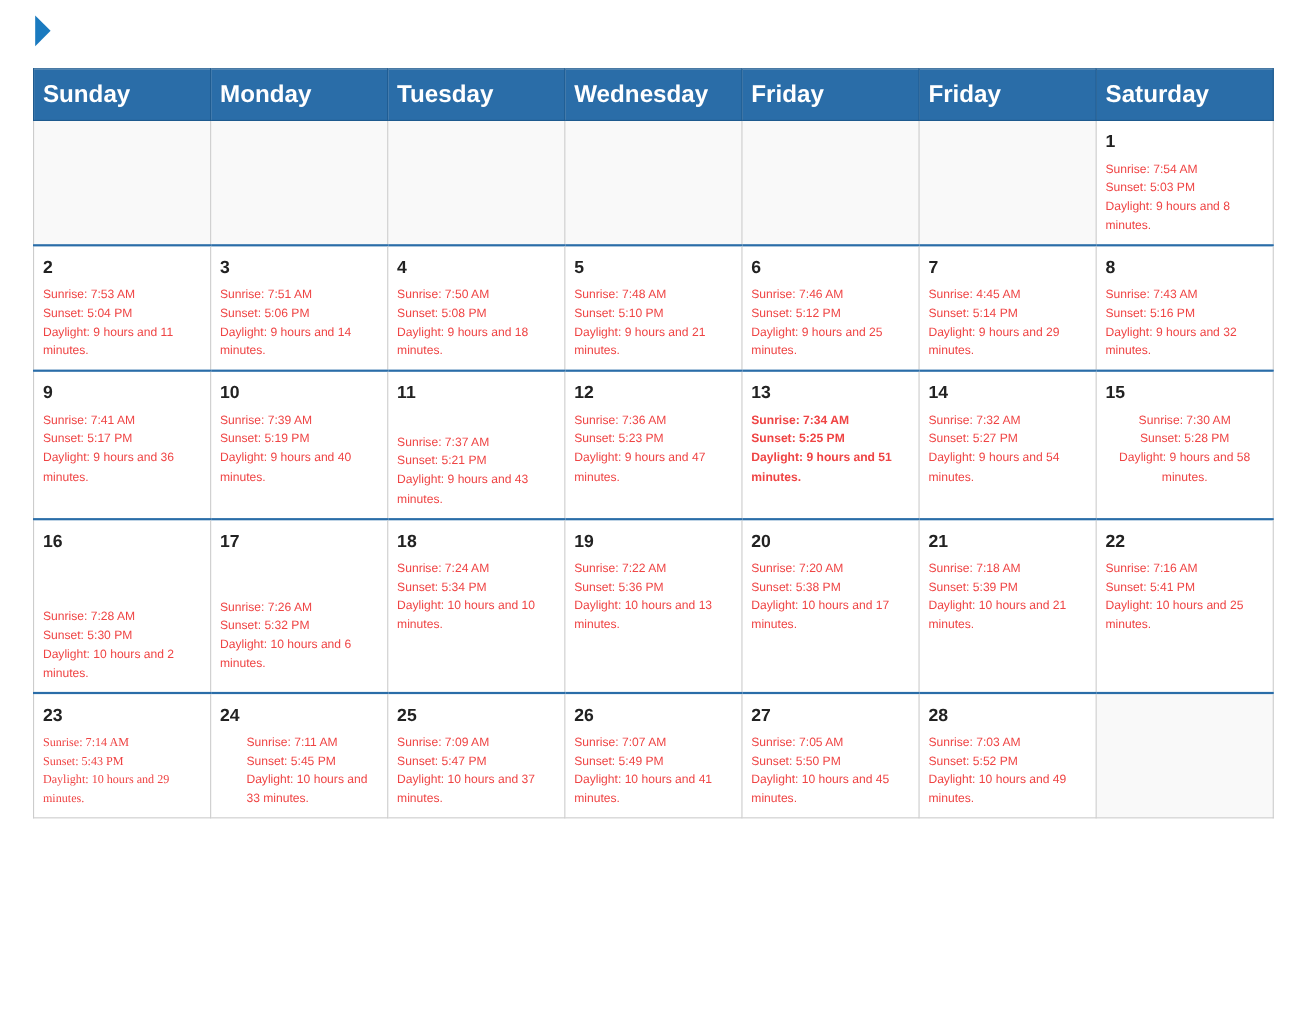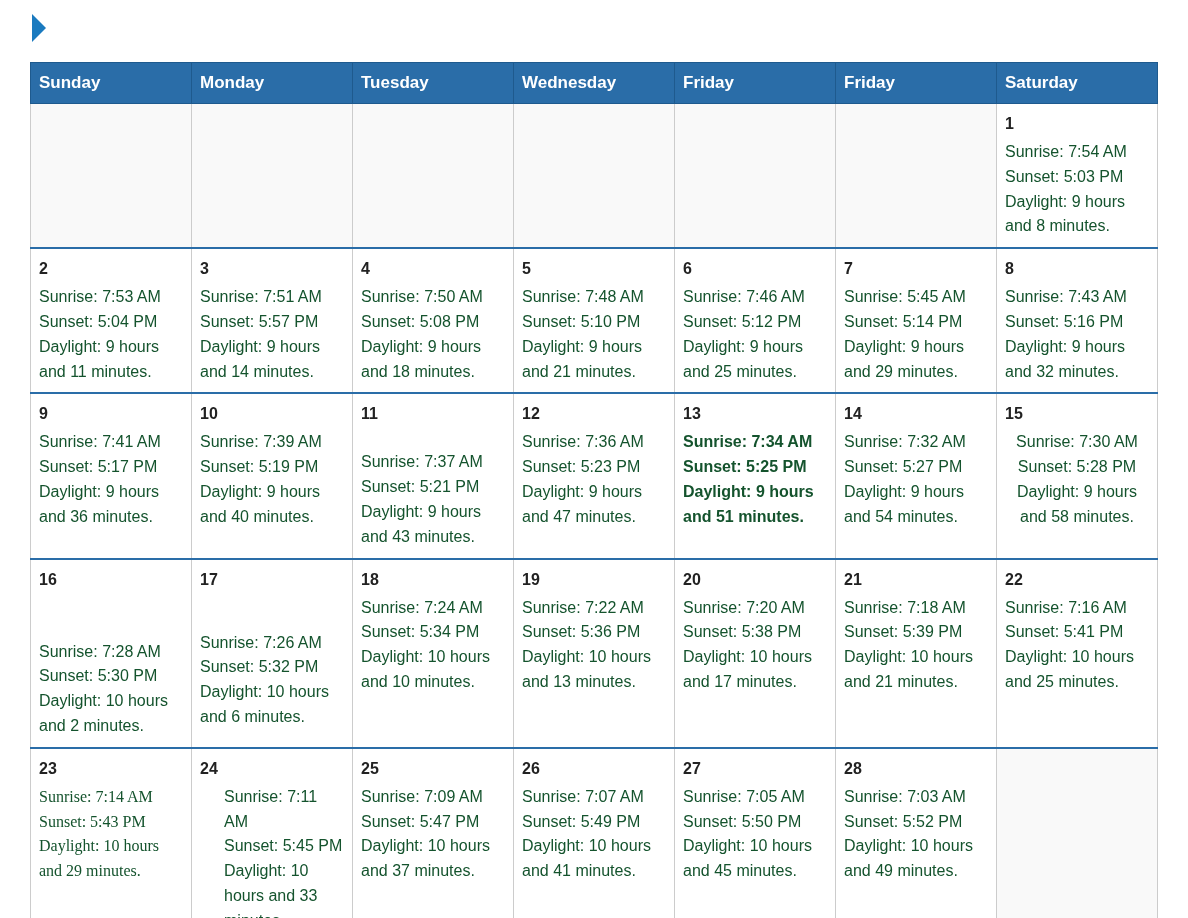--- a/index.html
+++ b/index.html
@@ -60,21 +60,21 @@
       margin-top: 4px;
     }
     .calendar {
       width: 100%;
       border-collapse: collapse;
       border: 1px solid #ccc;
     }
     .calendar th {
       background-color: #2a6da8;
       color: #fff;
-      font-size: 17px;
+      font-size: 22px;
       font-weight: bold;
       padding: 10px 8px;
       text-align: left;
       border: 1px solid #1e5a8e;
     }
     .calendar td {
       vertical-align: top;
       padding: 8px;
       border: 1px solid #ccc;
       width: 14.28%;
@@ -84,22 +84,22 @@
       line-height: 1.5;
     }
     .day-number {
       font-size: 16px;
       font-weight: bold;
       color: #222;
       display: block;
       margin-bottom: 4px;
     }
     .day-info {
-      font-size: 16px;
-      color: #14532d;
+      font-size: 11px;
+      color: #ef4444;
       line-height: 1.55;
     }
     .empty-cell {
       background: #f9f9f9;
     }
     .week-row td {
       border-top: 2px solid #2a6da8;
     }
     tr:first-child td {
       border-top: none;
@@ -152,21 +152,21 @@
       <tr class="week-row">
         <td>
           <span class="day-number">2</span>
           <div class="day-info" style="white-space: pre-line;">Sunrise: 7:53 AM
 Sunset: 5:04 PM
 Daylight: 9 hours and 11 minutes.</div>
         </td>
         <td>
           <span class="day-number">3</span>
           <div class="day-info" style="white-space: pre-line;">Sunrise: 7:51 AM
-Sunset: 5:57 PM
+Sunset: 5:06 PM
 Daylight: 9 hours and 14 minutes.</div>
         </td>
         <td>
           <span class="day-number">4</span>
           <div class="day-info" style="white-space: pre-line;">Sunrise: 7:50 AM
 Sunset: 5:08 PM
 Daylight: 9 hours and 18 minutes.</div>
         </td>
         <td>
           <span class="day-number">5</span>
@@ -175,21 +175,21 @@
 Daylight: 9 hours and 21 minutes.</div>
         </td>
         <td>
           <span class="day-number">6</span>
           <div class="day-info" style="white-space: pre-line;">Sunrise: 7:46 AM
 Sunset: 5:12 PM
 Daylight: 9 hours and 25 minutes.</div>
         </td>
         <td>
           <span class="day-number">7</span>
-          <div class="day-info" style="white-space: pre-line;">Sunrise: 5:45 AM
+          <div class="day-info" style="white-space: pre-line;">Sunrise: 4:45 AM
 Sunset: 5:14 PM
 Daylight: 9 hours and 29 minutes.</div>
         </td>
         <td>
           <span class="day-number">8</span>
           <div class="day-info" style="white-space: pre-line;">Sunrise: 7:43 AM
 Sunset: 5:16 PM
 Daylight: 9 hours and 32 minutes.</div>
         </td>
       </tr>

